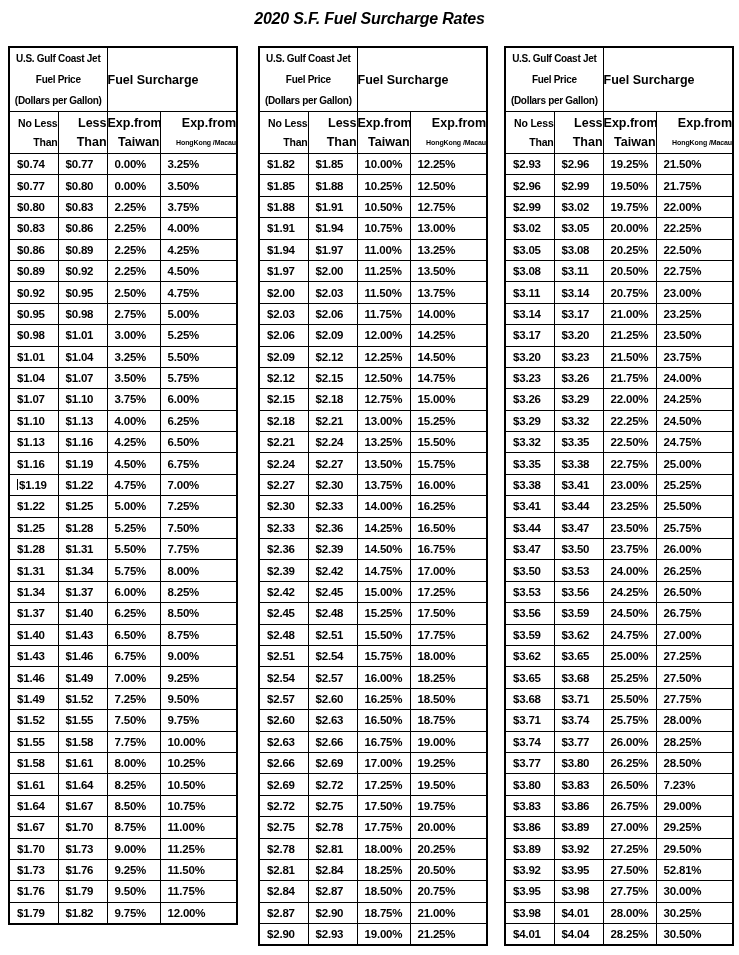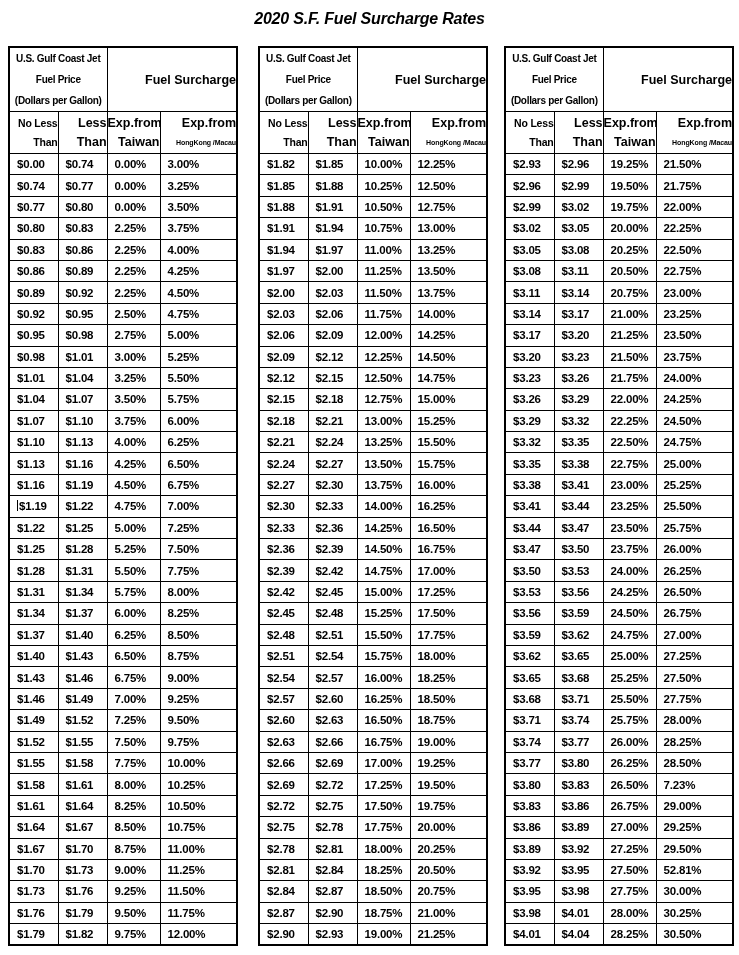--- a/index.html
+++ b/index.html
@@ -41,21 +41,21 @@
   th.price-head {
     height: 64px;
     font-size: 10px;
     text-align: center;
     line-height: 21px;
     letter-spacing: -0.3px;
     white-space: nowrap;
   }
   th.surcharge-head {
     font-size: 12.5px;
-    text-align: right;
+    text-align: left;
   }
   
   tr.sub-row th { height: 42px; text-align: right; line-height: 19px; }
   th.sub-noless { font-size: 10.5px; letter-spacing: -0.2px; }
   th.sub-less   { font-size: 12.5px; }
   th.sub-taiwan { font-size: 12.5px; }
   th.sub-hk     { font-size: 12.5px; }
   th.sub-hk .tiny { font-size: 7px; letter-spacing: -0.1px; }
   
   .rate-table td {
@@ -111,26 +111,20 @@
           <div>Taiwan</div>
         </th>
         <th class="sub-hk">
           <div>Exp.from</div>
           <div class="tiny">HongKong /Macau</div>
         </th>
       </tr>
     </thead>
     <tbody>
         <tr>
-          <td>$0.00</td>
-          <td>$0.74</td>
-          <td>0.00%</td>
-          <td>3.00%</td>
-        </tr>
-        <tr>
           <td>$0.74</td>
           <td>$0.77</td>
           <td>0.00%</td>
           <td>3.25%</td>
         </tr>
         <tr>
           <td>$0.77</td>
           <td>$0.80</td>
           <td>0.00%</td>
           <td>3.50%</td>

